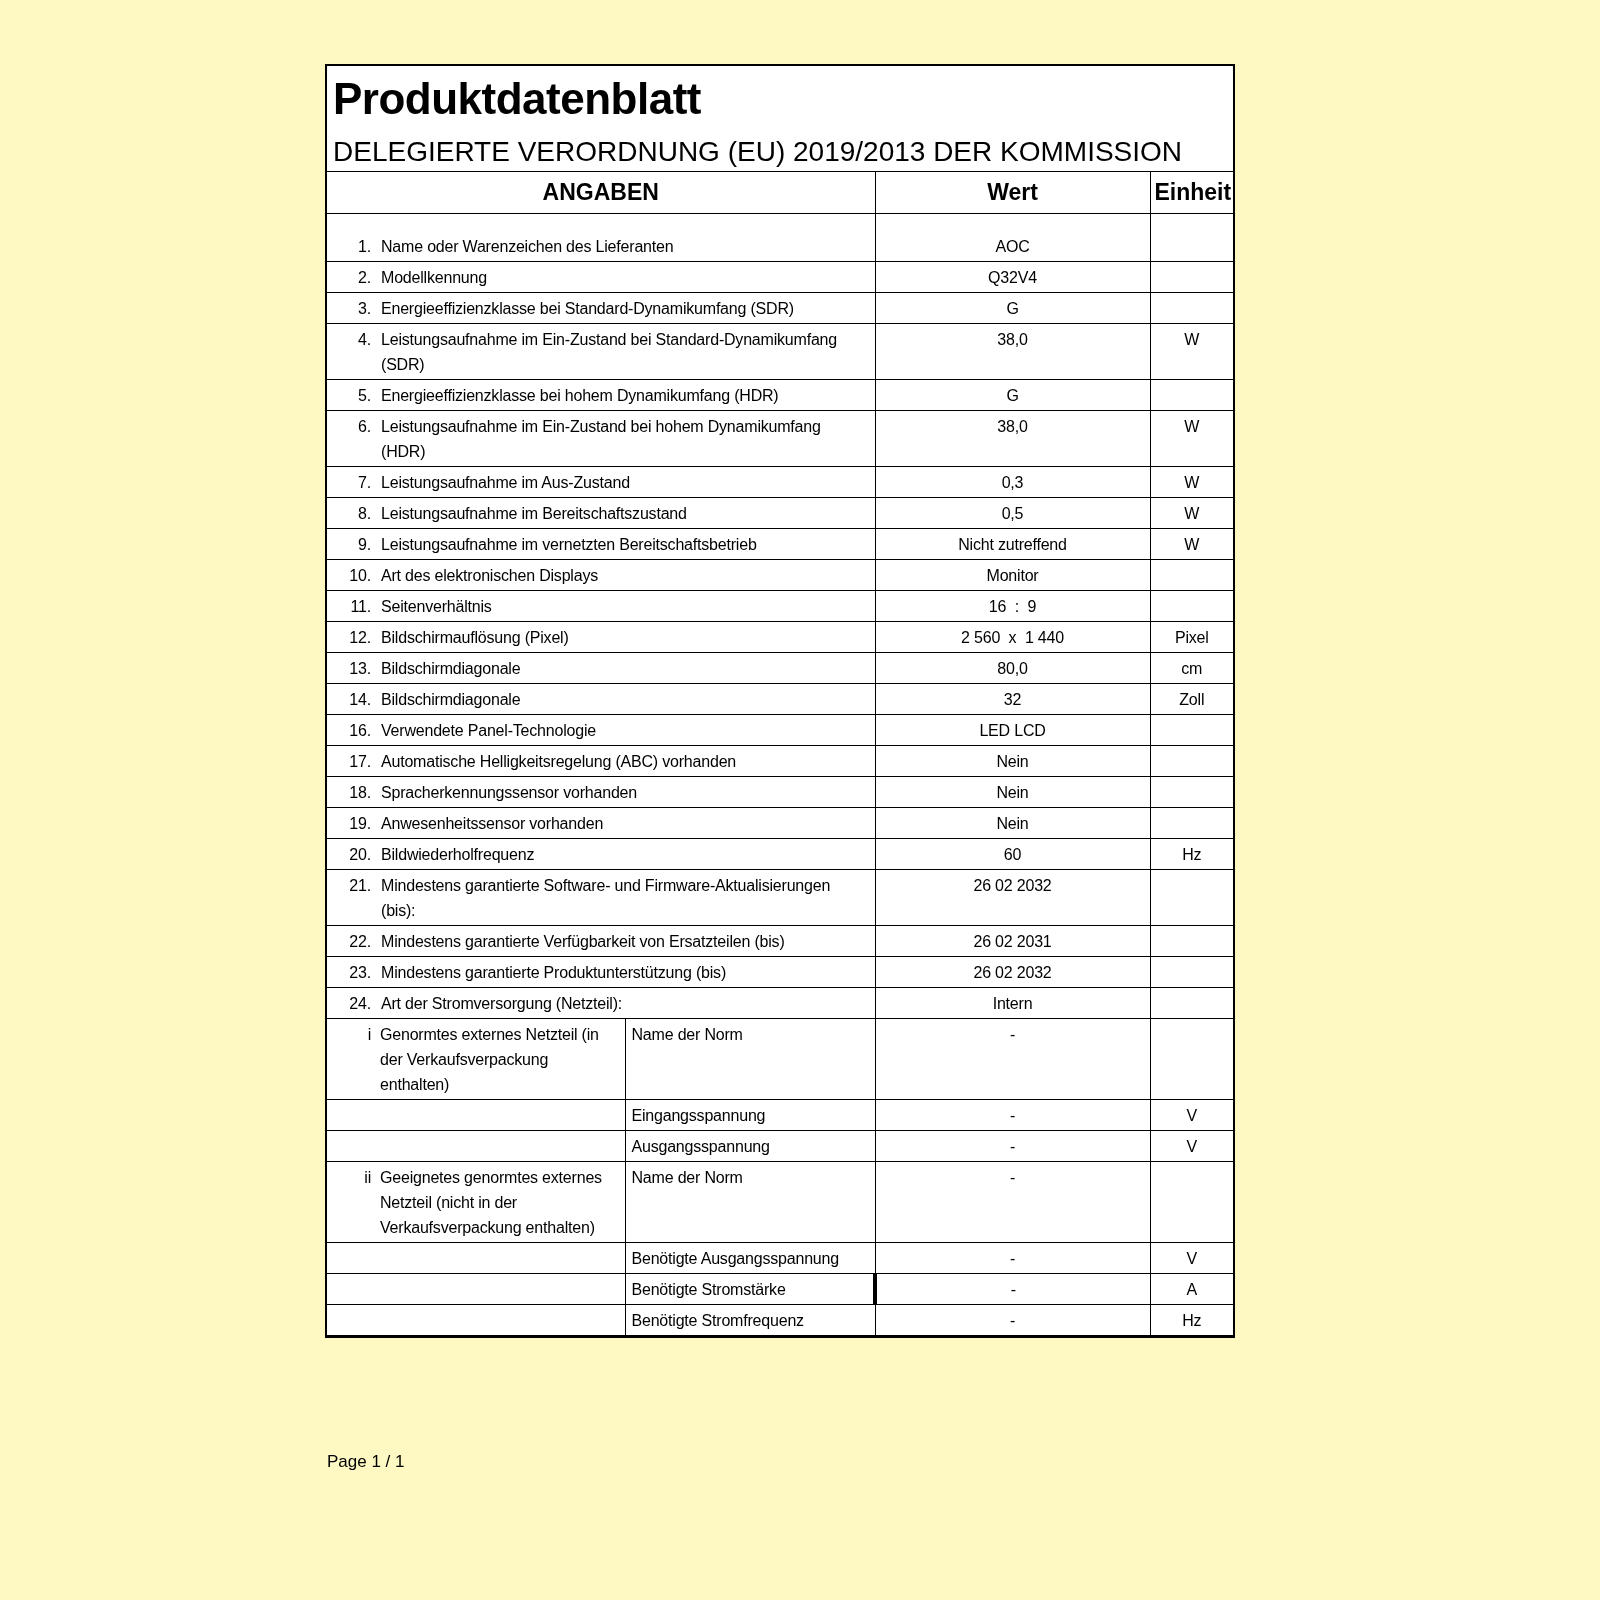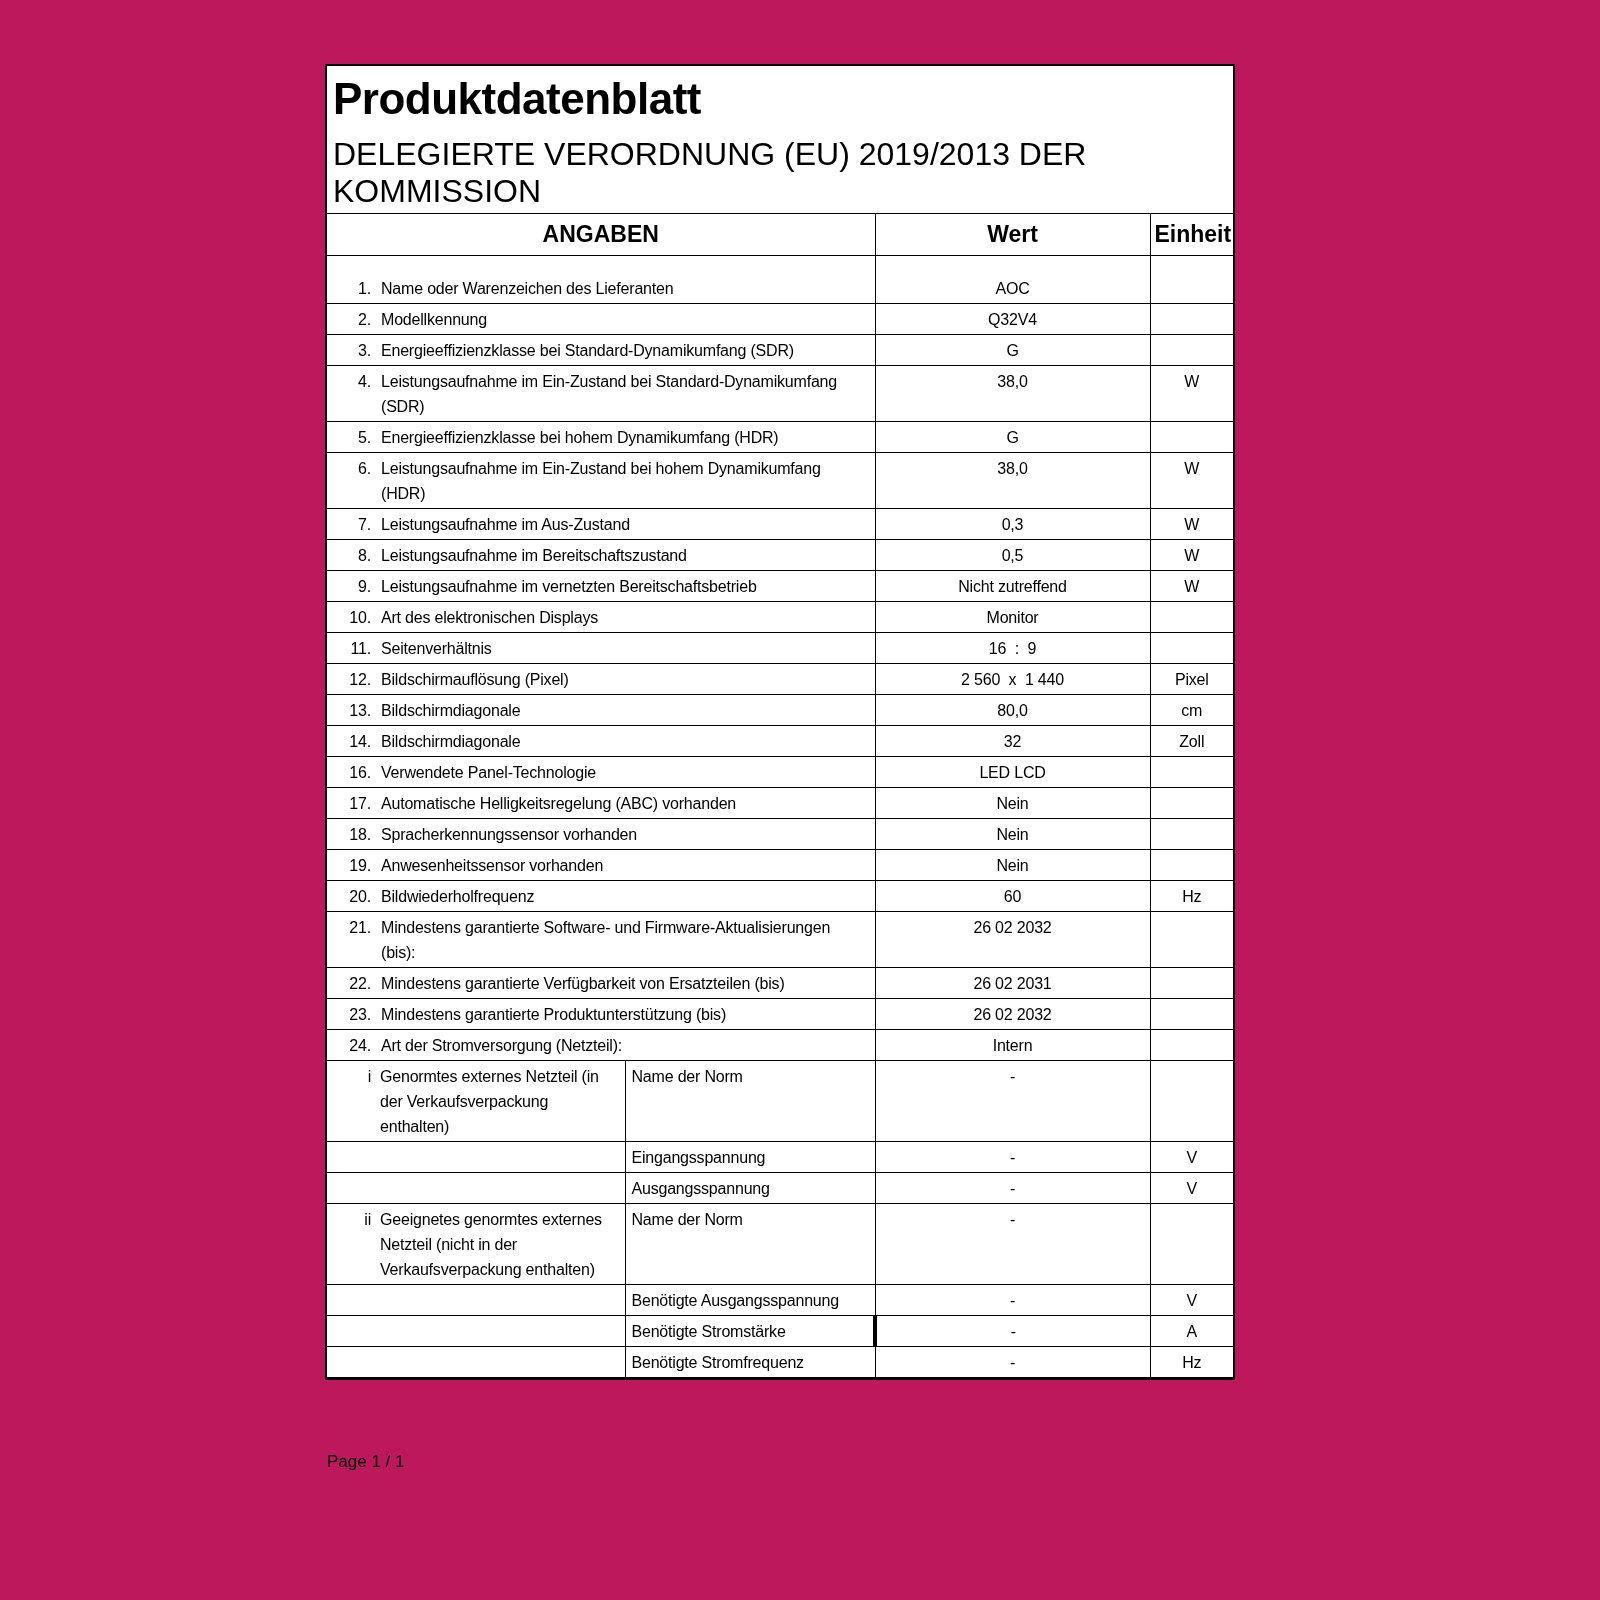--- a/index.html
+++ b/index.html
@@ -4,40 +4,40 @@
 <style>
   * { box-sizing: border-box; }
   html, body { margin: 0; padding: 0; }
   body {
     width: 1600px; height: 1600px;
     background: #ffffff;
     color: #000000;
     font-family: "Liberation Sans", sans-serif;
     overflow: hidden;
   }
-  .page { position: relative; width: 1600px; height: 1600px; background: #be185d; }
+  .page { position: relative; width: 1600px; height: 1600px; background: #fef9c3; }
 
   .doc {
     position: absolute;
     left: 325px; top: 64px;
     width: 910px;
     border: 2px solid #000;
     background: #fff;
   }
 
   .title-block { padding: 6px 6px 0 6px; }
   .title {
     font-size: 44px;
     font-weight: 700;
     line-height: 1.05;
     letter-spacing: -0.5px;
     padding-top: 4px;
   }
   .subtitle {
-    font-size: 32px;
+    font-size: 28px;
     font-weight: 400;
     padding: 14px 0 3px 0;
   }
 
   table.spec {
     width: 100%;
     border-collapse: collapse;
     table-layout: fixed;
   }
   th {

